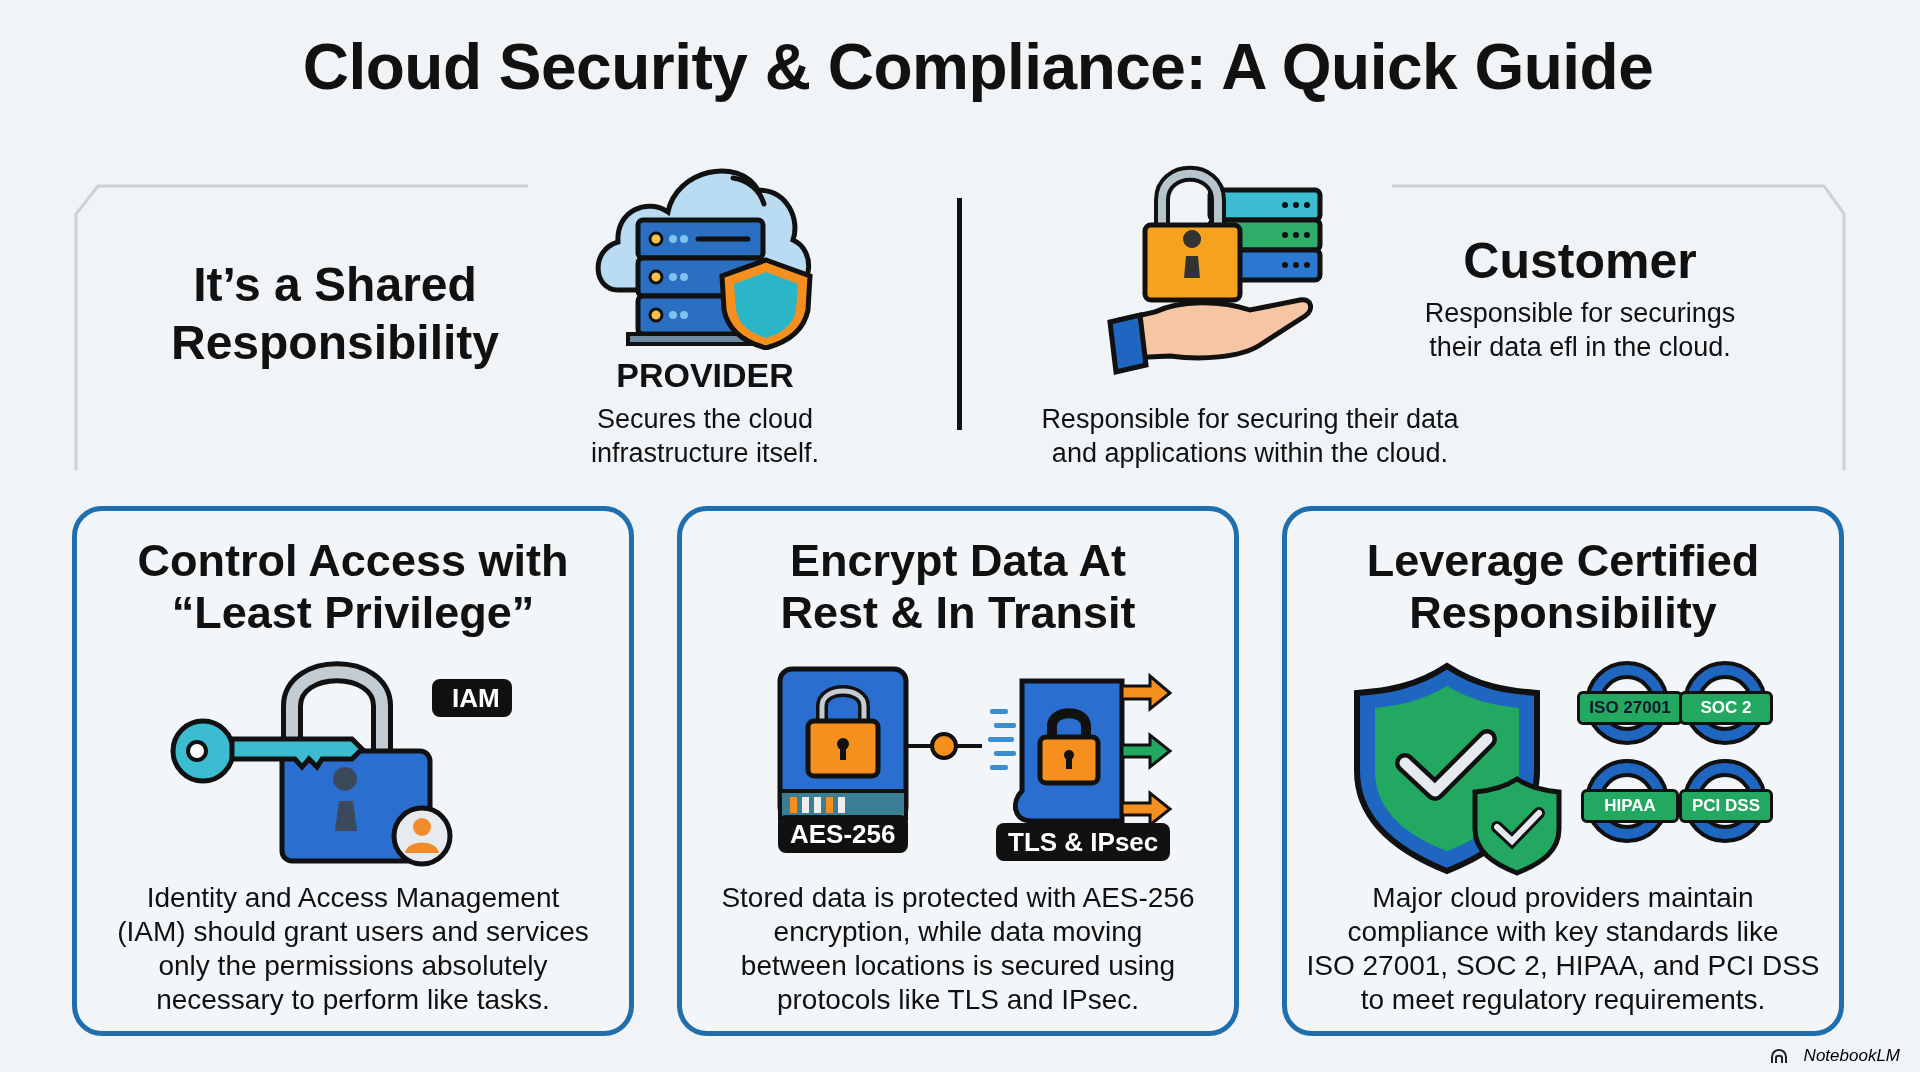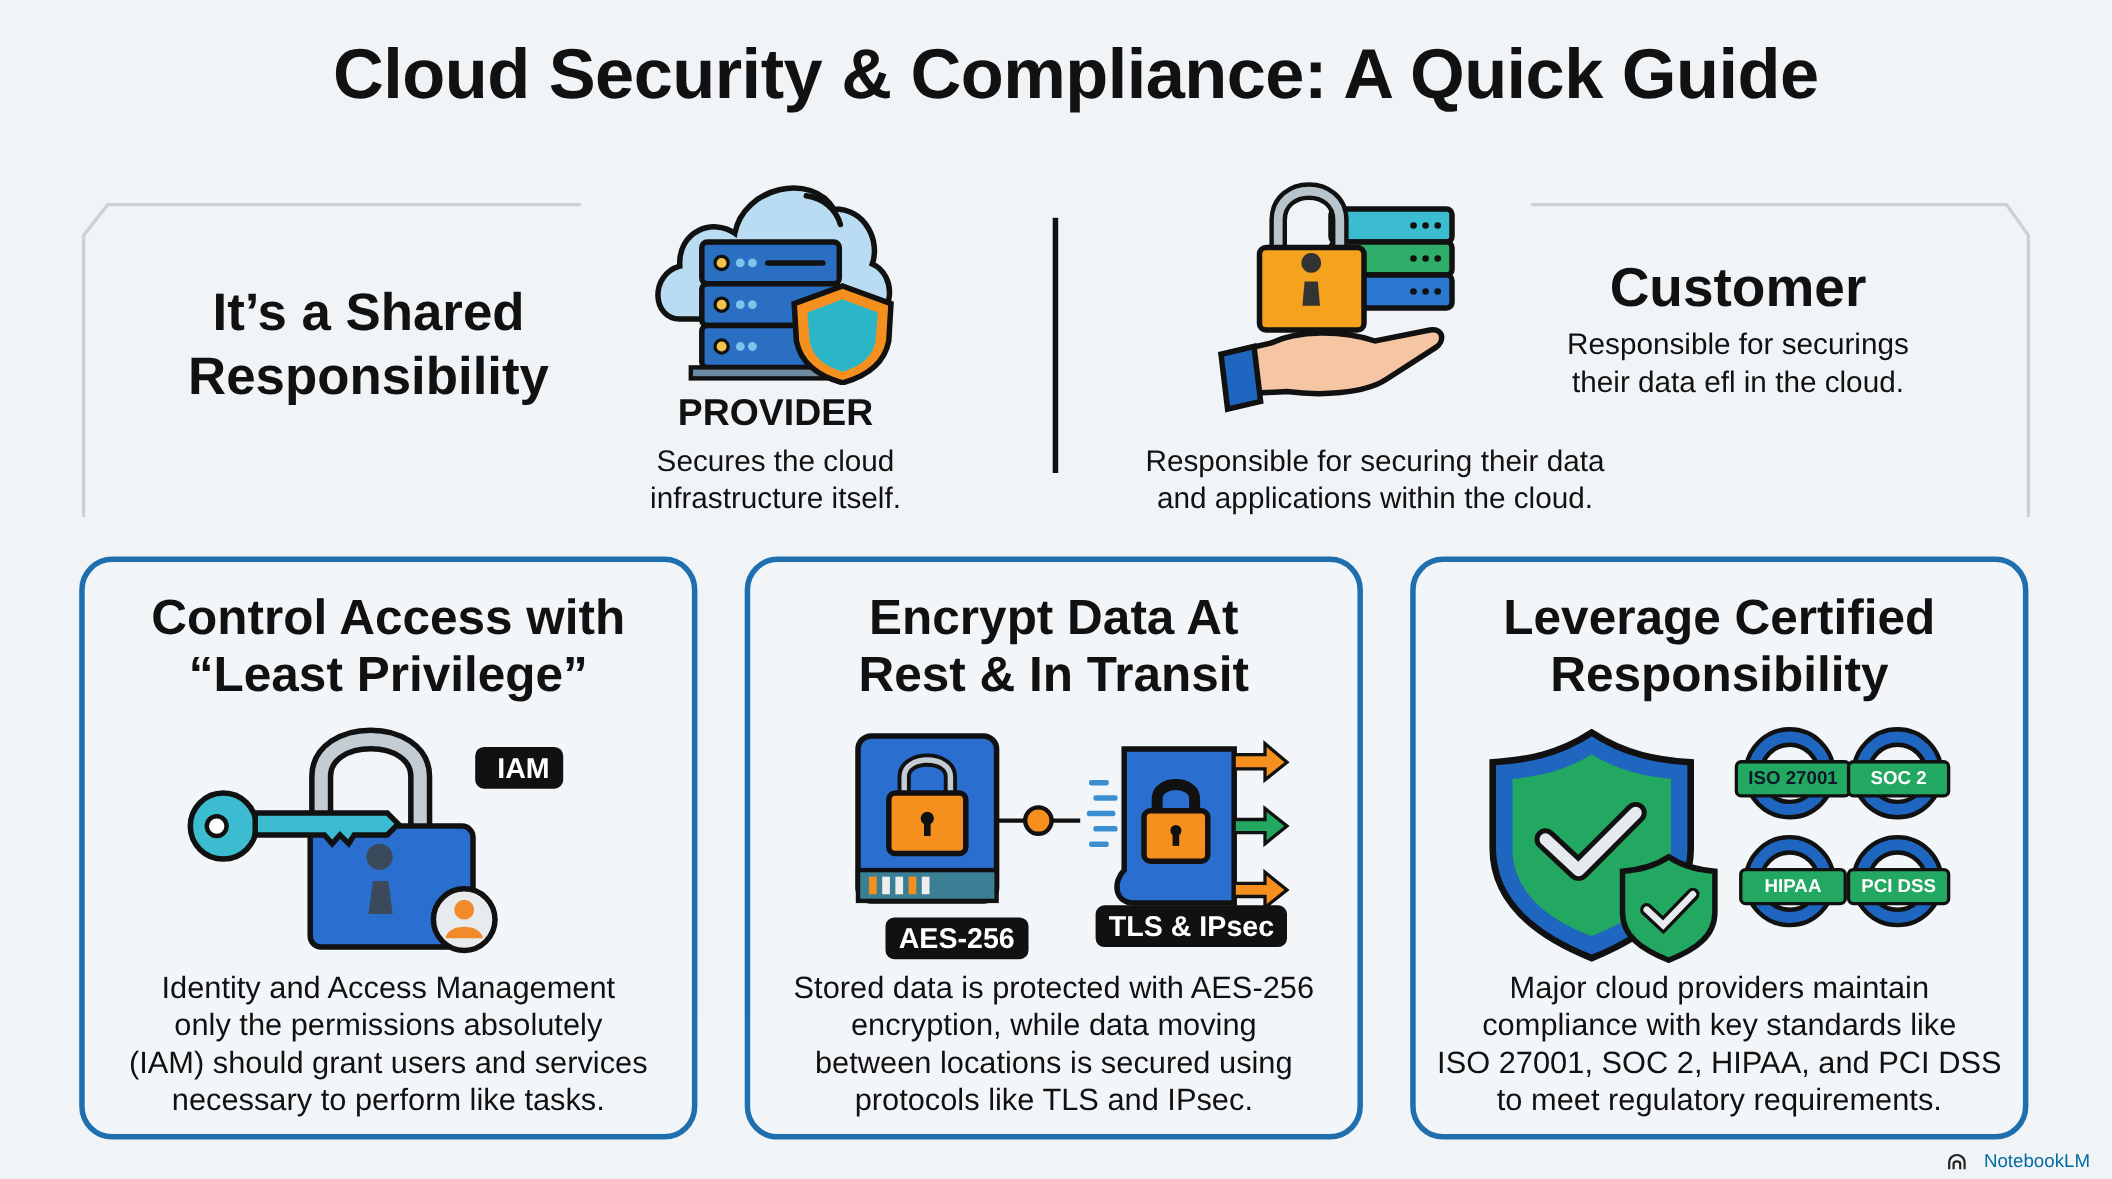--- a/index.html
+++ b/index.html
@@ -59,22 +59,22 @@
   .card-art { position: absolute; left: 0; top: 140px; width: 100%; height: 225px; }
   .card-desc {
     position: absolute; left: 10px; top: 370px; width: calc(100% - 20px); text-align: center;
     font-size: 28px; line-height: 34px;
   }
   .pill {
     position: absolute; background: #111; color: #fff; font-weight: 700;
     font-size: 26px; border-radius: 8px; padding: 4px 12px; line-height: 30px;
   }
   .footer-brand {
-    position: absolute; right: 20px; bottom: 6px; font-size: 17px; color: #0369a1;
-    display: flex; align-items: center; gap: 16px;
+    position: absolute; right: 20px; bottom: 6px; font-size: 17px; color: #000000;
+    display: flex; align-items: center; gap: 16px; font-style: italic;
   }
 </style>
 </head>
 <body>
 
 <div class="title">Cloud Security &amp; Compliance: A Quick Guide</div>
 
 <svg class="bracket" viewBox="0 0 1772 288">
   <path d="M454 2 L24 2 L2 30 L2 286" fill="none" stroke="#c9d1d9" stroke-width="3"></path>
   <path d="M1318 2 L1750 2 L1770 30 L1770 286" fill="none" stroke="#c9d1d9" stroke-width="3"></path>
@@ -166,22 +166,22 @@
     <circle cx="126" cy="100" r="30" fill="#3bbcd0" stroke="#111" stroke-width="5"></circle>
     <circle cx="120" cy="100" r="9" fill="#fff" stroke="#111" stroke-width="4"></circle>
     <path d="M155 88 L275 88 L285 98 L275 108 L245 108 L240 116 L232 108 L225 116 L218 108 L155 108 Z" fill="#3bbcd0" stroke="#111" stroke-width="5"></path>
     <circle cx="345" cy="185" r="28" fill="#e8ebee" stroke="#111" stroke-width="5"></circle>
     <circle cx="345" cy="176" r="9" fill="#f08a2a"></circle>
     <path d="M328 202 C330 188 360 188 362 202 Z" fill="#f08a2a"></path>
   </svg>
   <div class="pill" style="left:355px;top:168px;padding-left:20px;">IAM</div>
   <div class="card-desc">
     <div>Identity and Access Management</div>
+    <div>(IAM) should grant users and services</div>
     <div>only the permissions absolutely</div>
-    <div>(IAM) should grant users and services</div>
     <div>necessary to perform like tasks.</div>
   </div>
 </div>
 
 <div class="card" style="left:677px;">
   <div class="card-title">
     <div>Encrypt Data At</div>
     <div>Rest &amp; In Transit</div>
   </div>
   <svg class="card-art" viewBox="0 0 552 225">
@@ -210,21 +210,21 @@
       </g>
     <path d="M340 30 L440 30 L440 170 L350 170 C330 170 330 150 340 140 Z" fill="#2a6fd0" stroke="#111" stroke-width="5"></path>
     <path d="M370 90 L370 75 C370 58 404 58 404 75 L404 90" fill="none" stroke="#111" stroke-width="10"></path>
     <rect x="358" y="86" width="58" height="46" rx="6" fill="#f5901e" stroke="#111" stroke-width="5"></rect>
     <circle cx="387" cy="104" r="5" fill="#111"></circle>
       <rect x="384" y="106" width="6" height="12" fill="#111"></rect>
     <path d="M440 35 L468 35 L468 25 L488 42 L468 58 L468 48 L440 48 Z" fill="#f5901e" stroke="#111" stroke-width="3"></path>
     <path d="M440 94 L468 94 L468 84 L488 100 L468 116 L468 106 L440 106 Z" fill="#22a861" stroke="#111" stroke-width="3"></path>
     <path d="M440 152 L468 152 L468 142 L488 158 L468 174 L468 164 L440 164 Z" fill="#f5901e" stroke="#111" stroke-width="3"></path>
   </svg>
-  <div class="pill" style="left:96px;top:323px;margin-left:27px;">AES-256</div>
+  <div class="pill" style="left:96px;top:304px;">AES-256</div>
   <div class="pill" style="left:314px;top:312px;">TLS &amp; IPsec</div>
   <div class="card-desc">
     <div>Stored data is protected with AES-256</div>
     <div>encryption, while data moving</div>
     <div>between locations is secured using</div>
     <div>protocols like TLS and IPsec.</div>
   </div>
 </div>
 
 <div class="card" style="left:1282px;">

